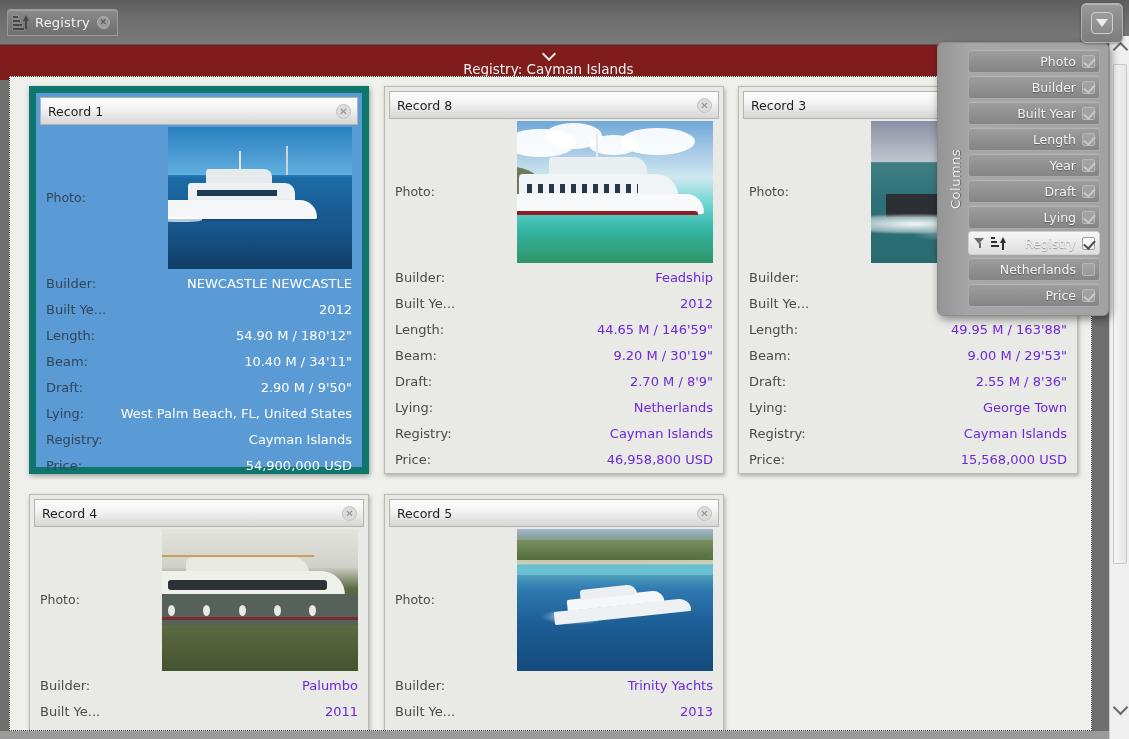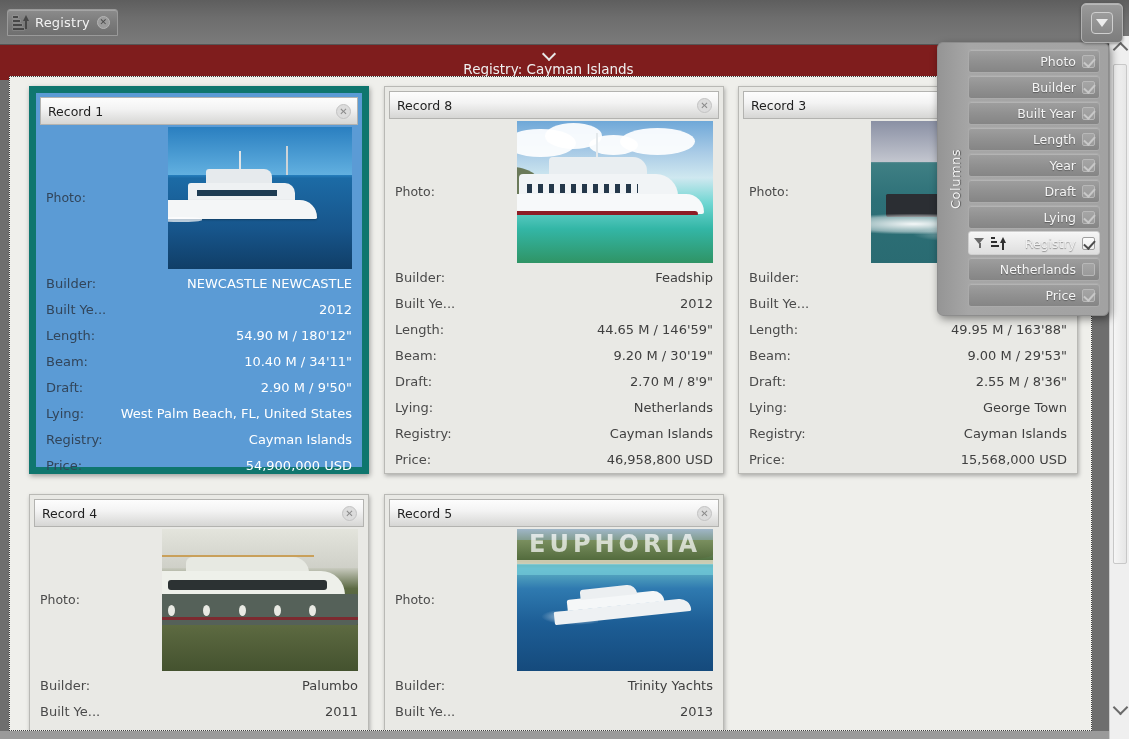--- a/index.html
+++ b/index.html
@@ -133,21 +133,21 @@
     flex: 1; height: 142px; position: relative; overflow: hidden;
   }
   .photo { position: absolute; right: 0; top: 0; width: 221px; height: 142px; overflow: hidden; }
 
   
   .field {
     display: flex; align-items: center; justify-content: space-between;
     height: 26px; font-size: 13px; gap: 20px;
   }
   .field .k { color: #4a4a4a; white-space: nowrap; }
-  .field .v { color: #404040; white-space: nowrap; }
+  .field .v { color: #6d28d9; white-space: nowrap; }
   .card.selected .field .k { color: #32455a; }
   .card.selected .field .v { color: #ffffff; }
 
   
   .scene { position: absolute; inset: 0; }
   
   .s1 { background: linear-gradient(to bottom,#1f6fae 0%,#1d7cc0 34%,#1f6aa8 36%,#17568c 70%,#114濃 100%); }
   .s1 { background: linear-gradient(to bottom,#2076b4 0%,#2a86c6 33%,#1c6ba6 36%,#17558b 72%,#103e67 100%); }
   .s1 .sky { position:absolute; left:0; top:0; right:0; height:34%; background:linear-gradient(to bottom,#2a7fc0,#62b0e0); }
   .s1 .hull {
@@ -580,21 +580,20 @@
                   <div class="scene s5">
                     <div class="hill"></div>
                     <div class="beach"></div>
                     <div class="shal"></div>
                     <div class="wake"></div>
                     <div class="hull"></div>
                     <div class="deck"></div>
                     <div class="deck2"></div>
                   </div>
                 </div>
-                <div class="mark" style="position: absolute; left: 0px; top: 0px; width: 100%; height: 30px; display: flex; align-items: center; justify-content: center; font-size: 24px; font-weight: bold; letter-spacing: 4px; color: rgba(255, 255, 255, 0.7); z-index: 5;">EUPHORIA</div>
               </div>
             </div>
             <div class="field">
               <span class="k">Builder:</span>
               <span class="v">Trinity Yachts</span>
             </div>
             <div class="field">
               <span class="k">Built Ye...</span>
               <span class="v">2013</span>
             </div>

